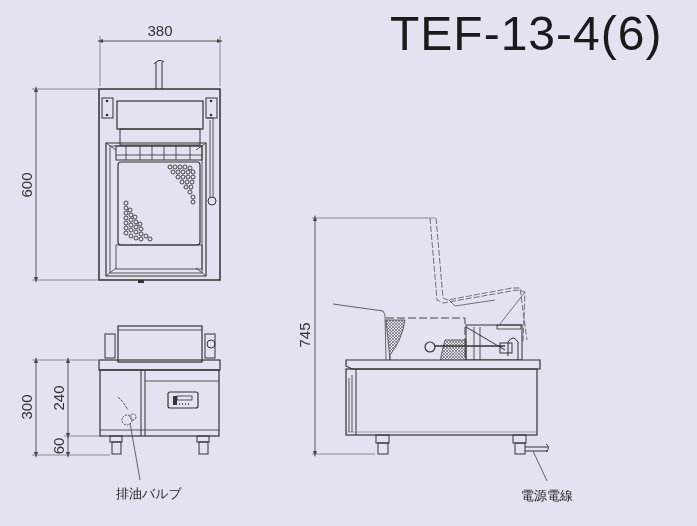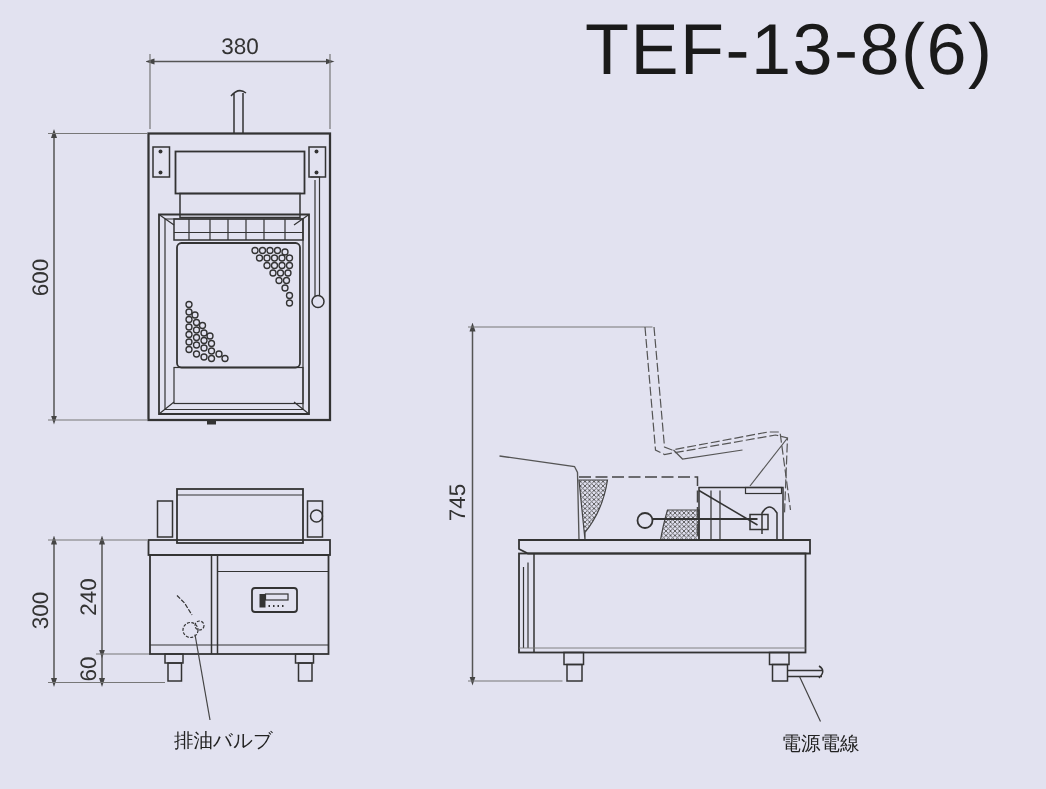--- a/index.html
+++ b/index.html
@@ -15,21 +15,21 @@
     font-size: 48px; color: #1a1a1a; letter-spacing: 1px;
     line-height: 60px; white-space: nowrap;
   }
   svg.drawing { position: absolute; left: 0; top: 0; }
   .dim-text { font-family: "Liberation Sans Narrow", "Liberation Sans", sans-serif; font-size: 15px; fill: #333; }
   .label-text { font-family: "DejaVu Sans", sans-serif; font-size: 13px; fill: #222; }
 </style>
 </head>
 <body>
 
-<div class="title">TEF-13-8(6)</div>
+<div class="title">TEF-13-4(6)</div>
 
 <svg class="drawing" width="697" height="526" viewBox="0 0 697 526" xmlns="http://www.w3.org/2000/svg">
   <defs>
     <marker id="arr" markerWidth="6" markerHeight="6" refX="3" refY="3" orient="auto-start-reverse">
       <path d="M0,1 L6,3 L0,5 Z" fill="#444"></path>
     </marker>
     <pattern id="mesh" width="3" height="3" patternUnits="userSpaceOnUse">
       <path d="M0,0 L3,3 M3,0 L0,3" stroke="#555" stroke-width="0.6"></path>
     </pattern>
   </defs>

